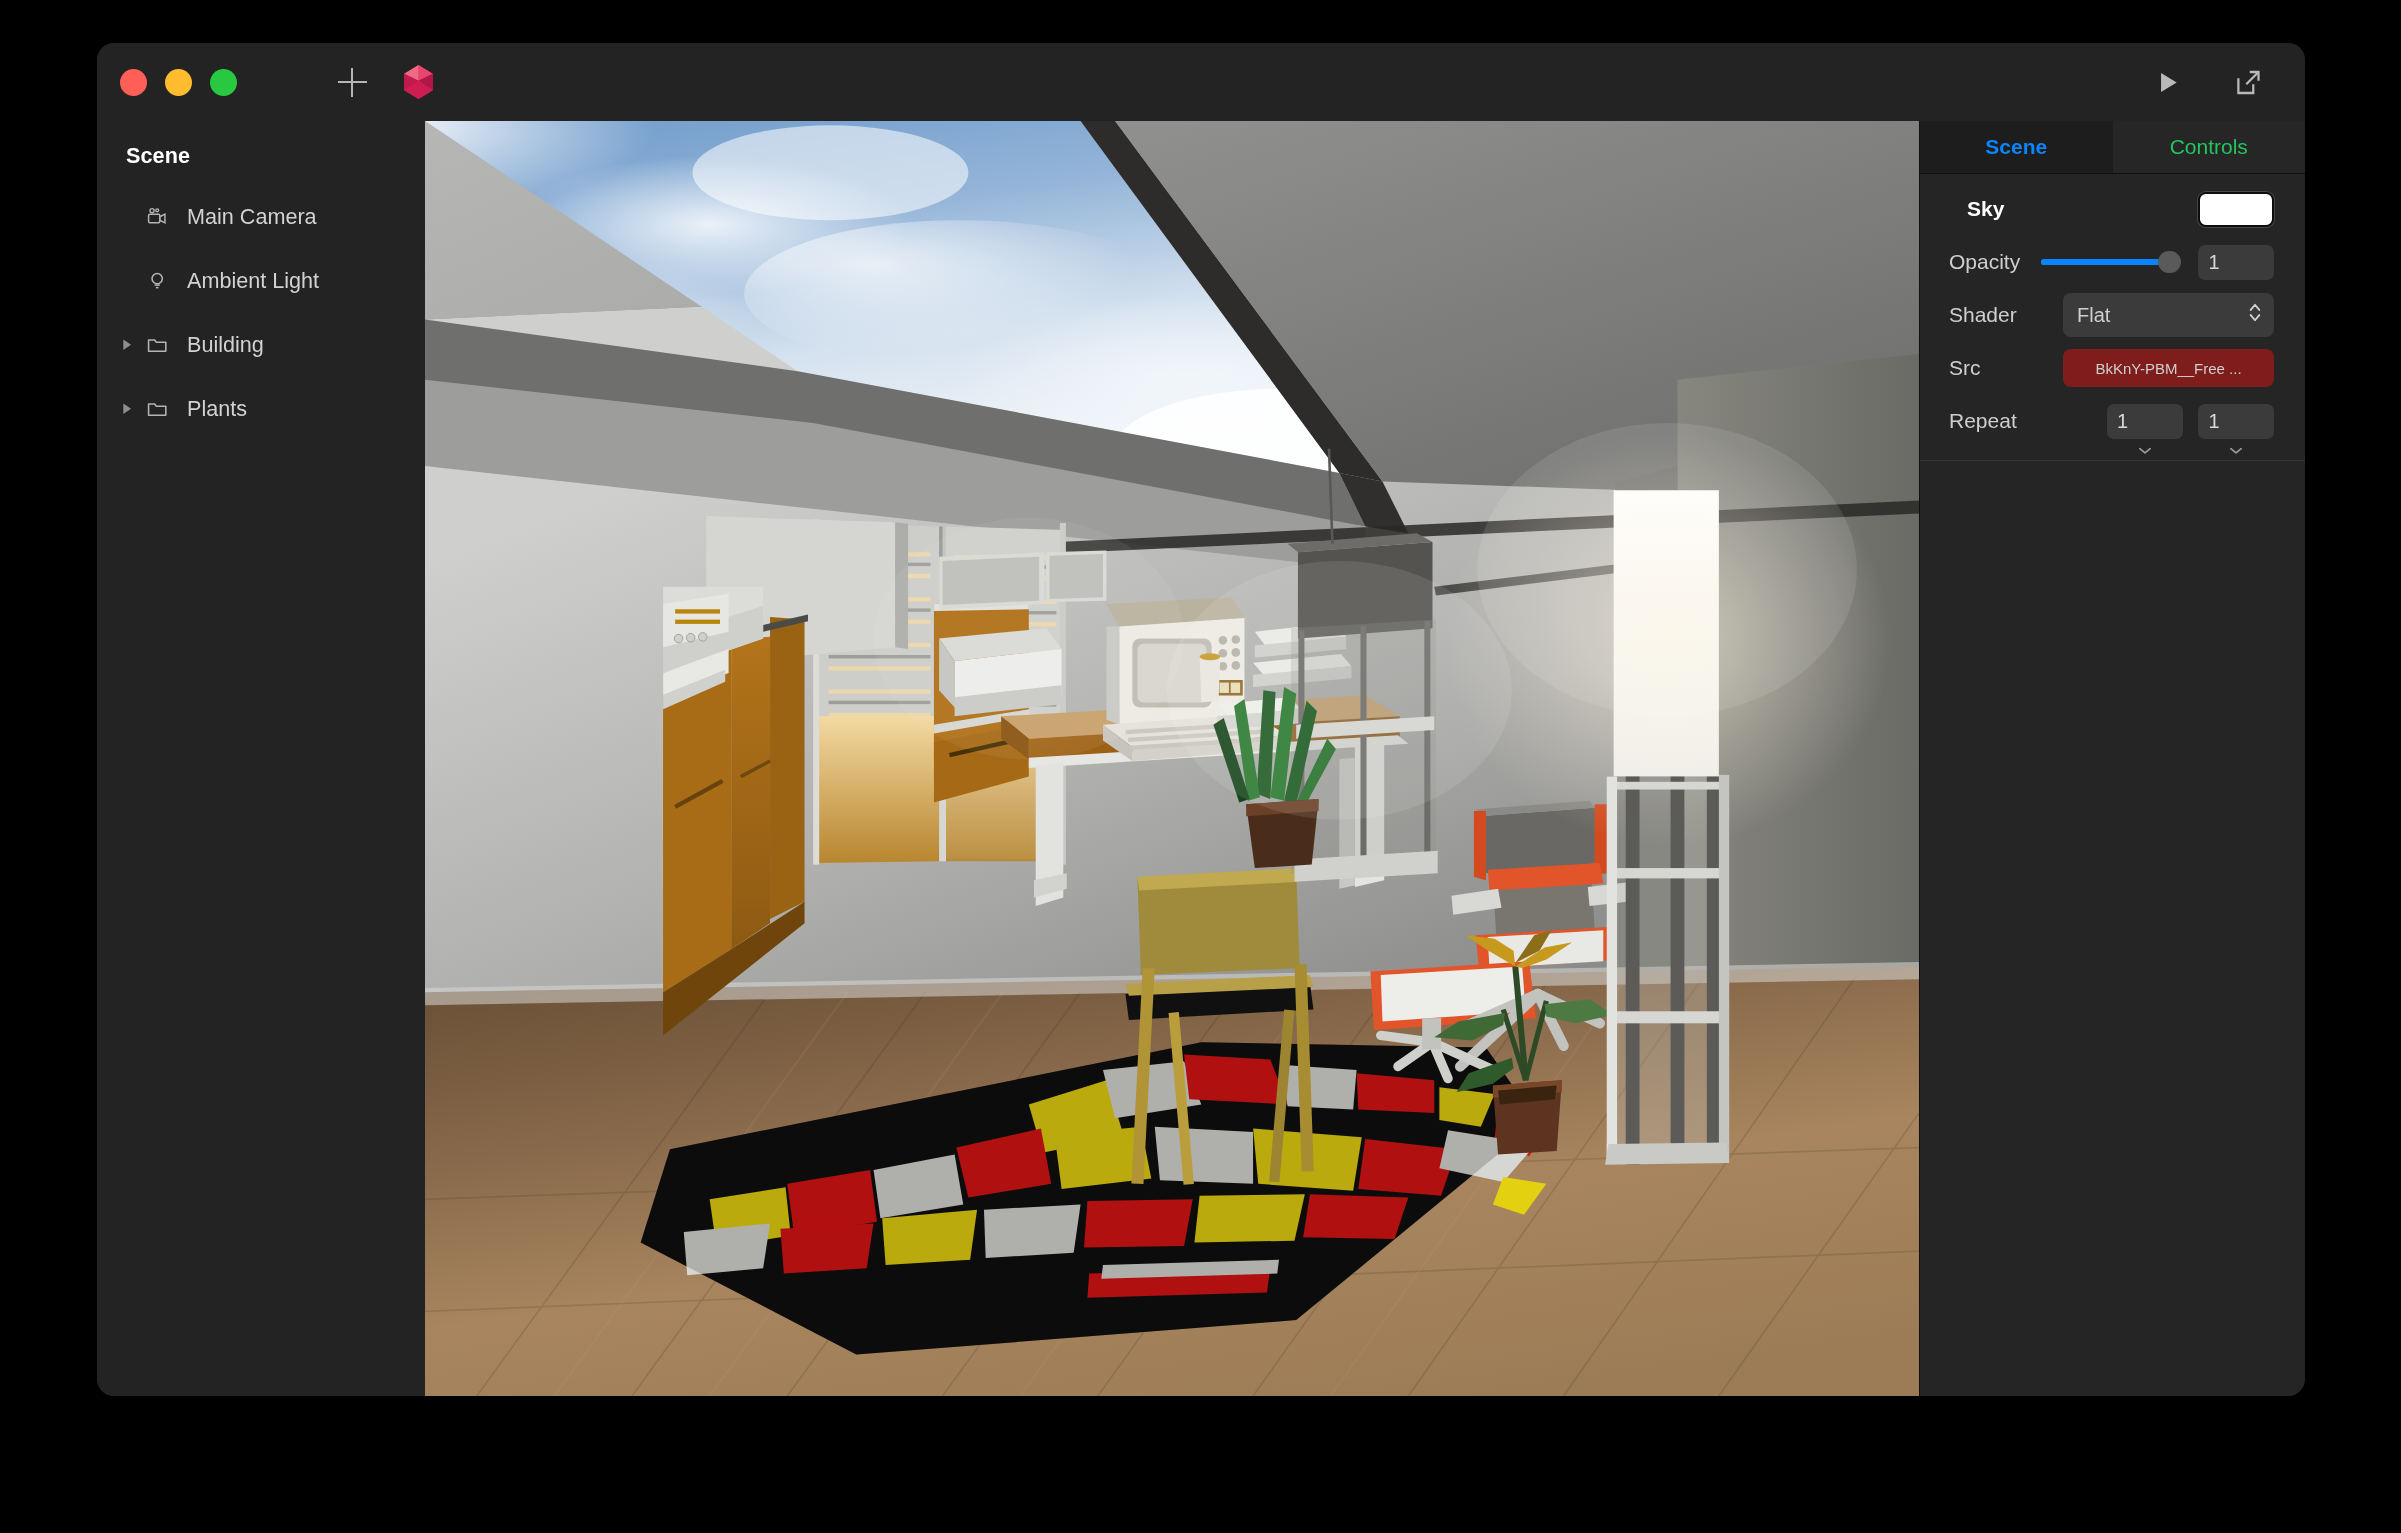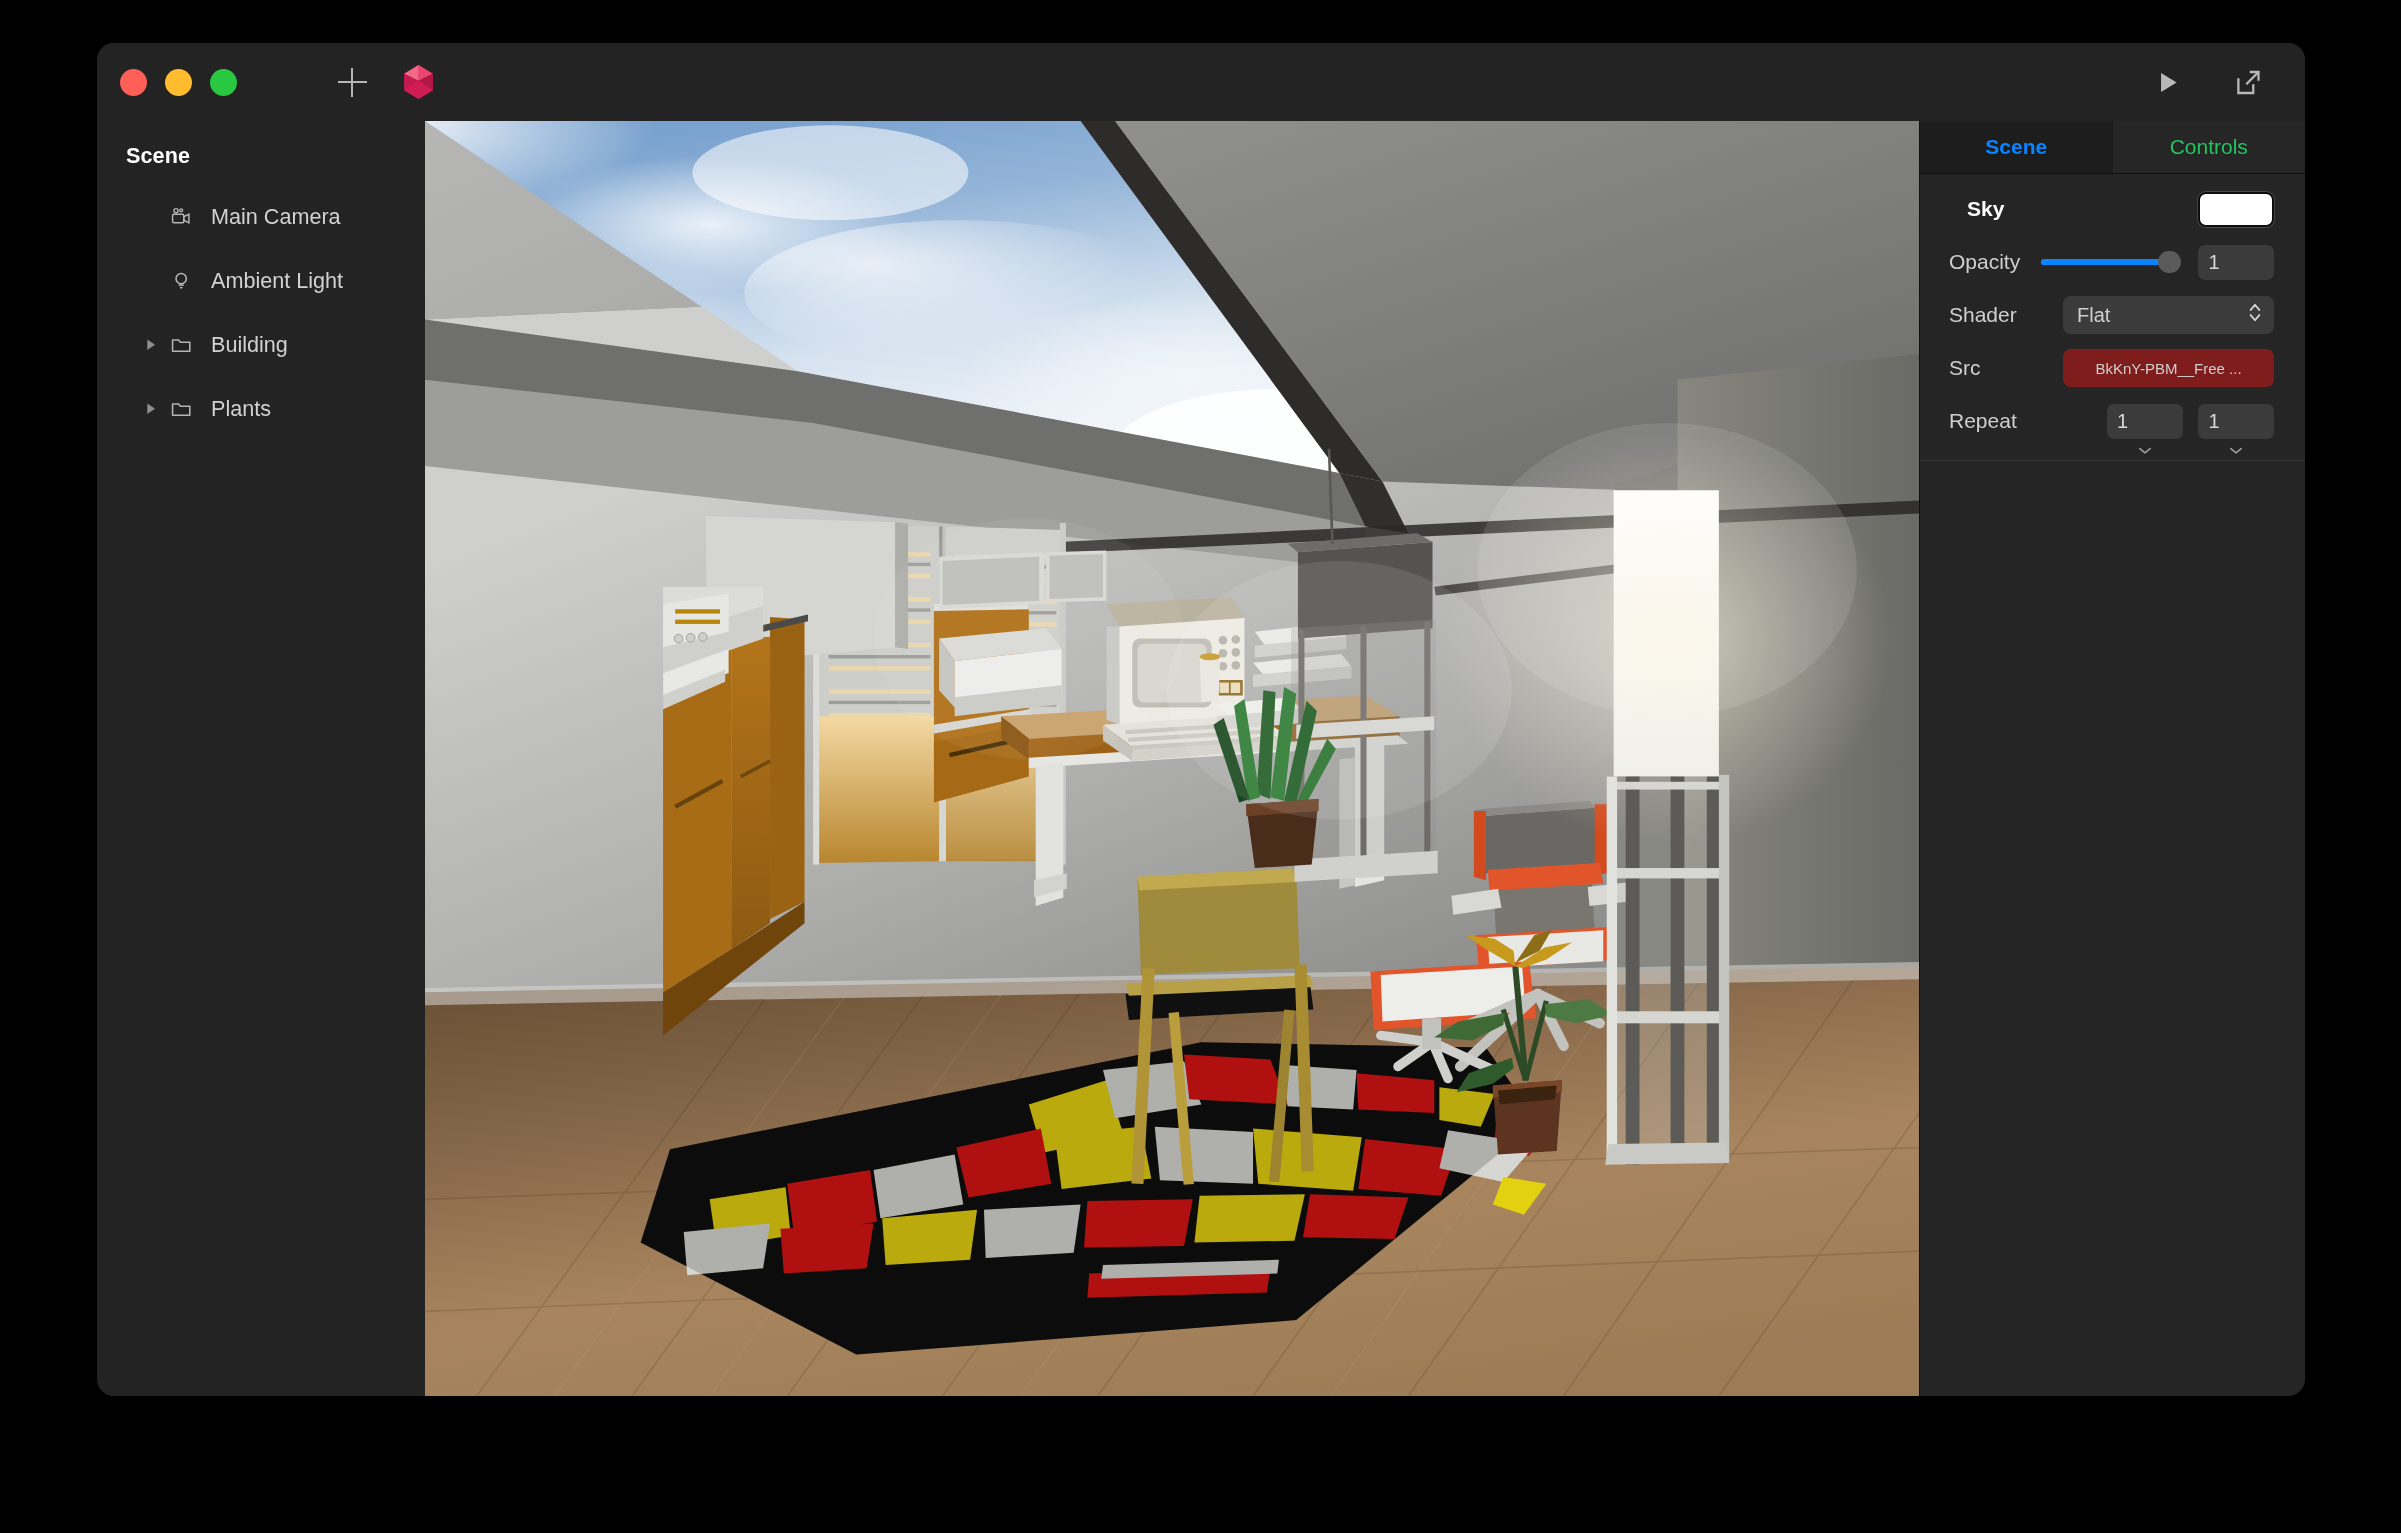--- a/index.html
+++ b/index.html
@@ -70,21 +70,21 @@
   
   #sidebar {
     position: absolute; left: 0; top: 78px;
     width: 328px; bottom: 0;
     background: #232323;
   }
   #sidebar-header {
     color: #ffffff; font-size: 21.6px; font-weight: 600;
     padding: 22.4px 0 0 29px; letter-spacing: 0.1px;
   }
-  #tree { margin-top: 15.5px; margin-left: 24px; }
+  #tree { margin-top: 15.5px; }
   .tree-row {
     display: flex; align-items: center;
     height: 64px; padding-left: 17px;
     cursor: pointer;
   }
   .twisty {
     width: 26px; display: flex; align-items: center; justify-content: center;
     flex: 0 0 26px;
   }
   .twisty svg { display: block; }
@@ -162,21 +162,21 @@
     padding-left: 10.4px; cursor: text;
   }
   .wide-field {
     width: 211px; height: 38px; border-radius: 7.8px;
     background: #7f1d1d; color: #cfcfcf;
     font-size: 15px; display: flex; align-items: center;
     padding: 0 12px; cursor: pointer;
     justify-content: center;
   }
   .select-field {
-    width: 211px; height: 38px; border-radius: 7.8px;
+    width: 211px; height: 44px; border-radius: 7.8px;
     background: #3b3b3b; color: #cfcfcf;
     font-size: 20px; display: flex; align-items: center;
     padding: 0 10.4px 0 14px; cursor: pointer;
     position: relative;
   }
   .select-caret {
     position: absolute; right: 12px; top: 50%; transform: translateY(-50%);
   }
   .repeat-pair { display: flex; gap: 15.5px; margin-left: auto; }
   .repeat-cell { position: relative; }

